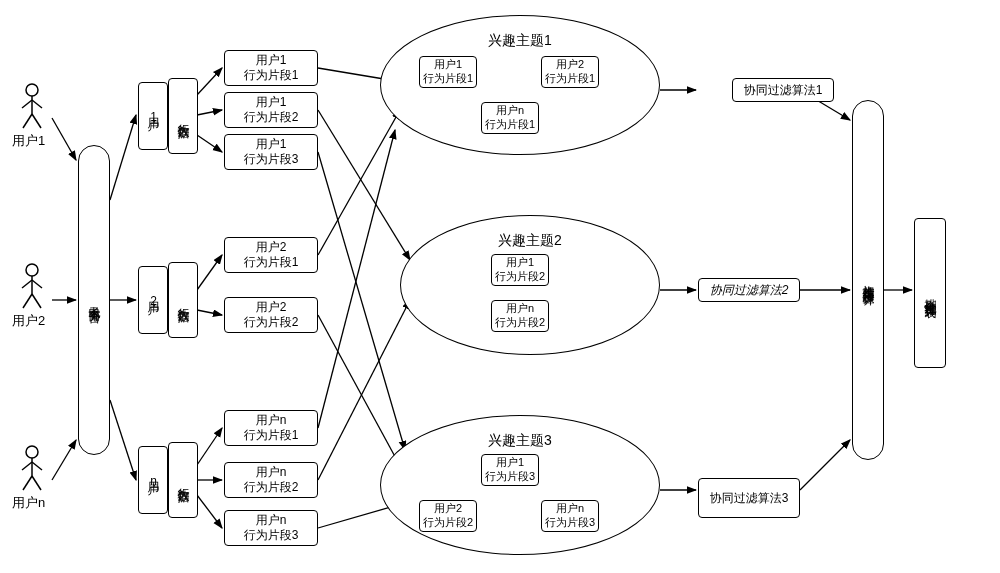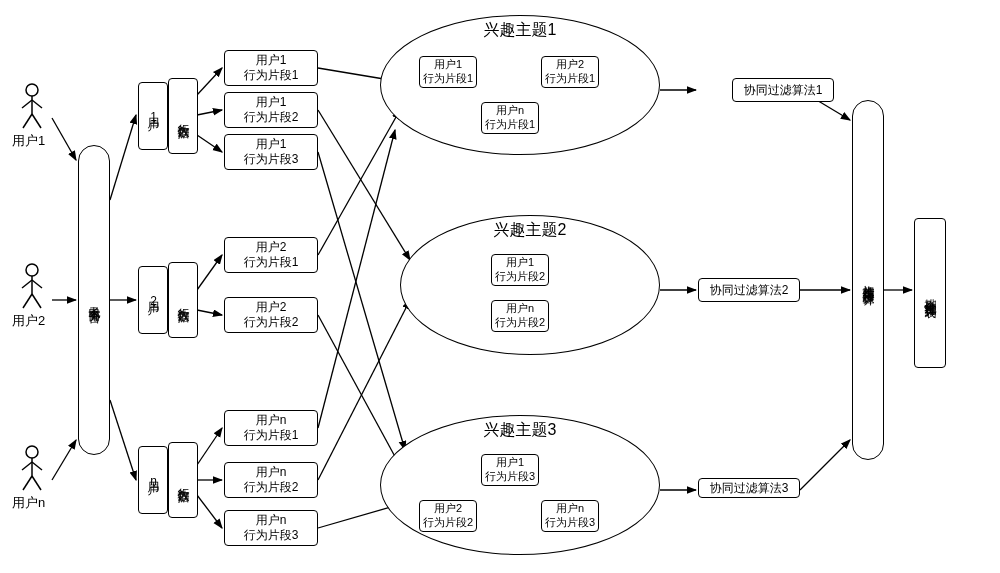--- a/index.html
+++ b/index.html
@@ -51,24 +51,24 @@
     justify-content: center;
   }
   .ellipse {
     position: absolute;
     border: 1.5px solid #000;
     border-radius: 50%;
     background: #fff;
   }
   .ellipse-title {
     position: absolute;
-    top: 4px;
+    top: 16px;
     left: 50%;
     transform: translateX(-50%);
-    font-size: 16px;
+    font-size: 14px;
   }
   .inner-box {
     position: absolute;
     border: 1.5px solid #000;
     border-radius: 4px;
     background: #fff;
     font-size: 11px;
     line-height: 1.25;
     text-align: center;
     padding: 1px 3px;
@@ -230,22 +230,22 @@
   <div class="ellipse-title">兴趣主题3</div>
   <div class="inner-box" style="left:100px; top:38px; white-space:pre;">用户1
 行为片段3</div>
   <div class="inner-box" style="left:38px; top:84px; white-space:pre;">用户2
 行为片段2</div>
   <div class="inner-box" style="left:160px; top:84px; white-space:pre;">用户n
 行为片段3</div>
 </div>
 
 <div class="box" style="left:698px; top:78px; width:102px; height:24px;margin-left:34px;">协同过滤算法1</div>
-<div class="box" style="left:698px; top:278px; width:102px; height:24px;">协同过滤算法2</div>
-<div class="box" style="left:698px; top:478px; width:102px; height:20px;">协同过滤算法3</div>
+<div class="box" style="left:698px; top:278px; width:102px; height:24px;font-style:italic;">协同过滤算法2</div>
+<div class="box" style="left:698px; top:478px; width:102px; height:40px;">协同过滤算法3</div>
 
 <div class="vpill" style="left:852px; top:100px; width:32px; height:360px;">
   <span class="vertical-text">初步推荐结果加权计算</span>
 </div>
 
 <div class="box" style="left:914px; top:218px; width:32px; height:150px;">
   <span class="vertical-text">排列个性化推荐列表</span>
 </div>
 
 </body></html>

